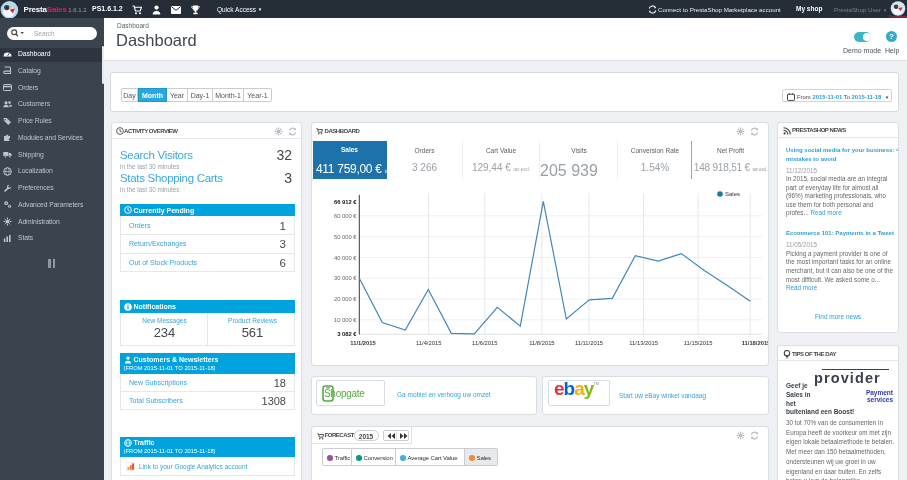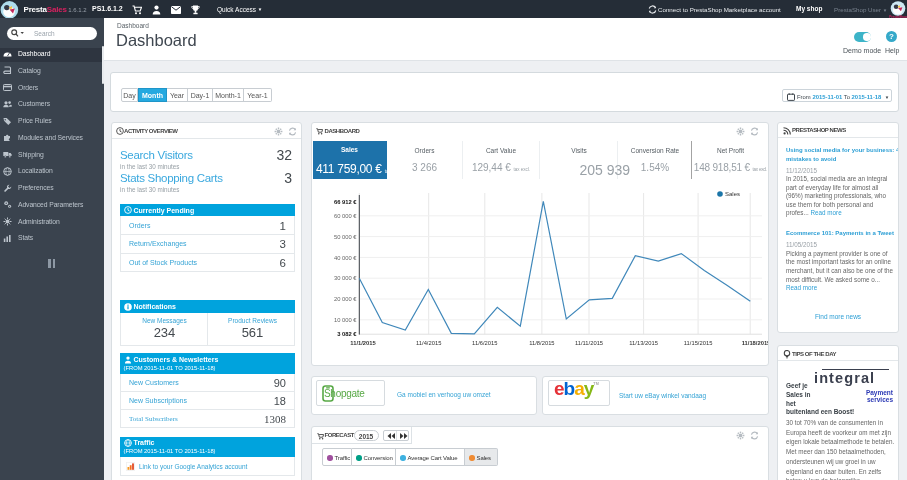--- a/index.html
+++ b/index.html
@@ -277,28 +277,24 @@
  <div class="banner" style="left:8px;top:230px;width:175px;height:20.5px;">
   <svg class="ab" style="left:4px;top:2.5px" width="8" height="8" viewBox="0 0 9 10">
         <circle cx="4.5" cy="2.6" r="2.1" fill="#fff"></circle>
         <path d="M0.7 9.5a3.8 3.5 0 0 1 7.6 0z" fill="#fff"></path>
       </svg>
   <span class="ab" style="left:13.5px;top:2.5px;">Customers &amp; Newsletters</span>
   <span class="ab" style="left:3.5px;top:11.5px;font-size:5.8px;font-weight:normal;white-space:nowrap;">(FROM 2015-11-01 TO 2015-11-18)</span>
  </div>
  <div class="ab" style="left:8px;top:250.5px;width:175px;">
   <div style="height:18.2px;border:1px solid #e4e8eb;border-top:none;position:relative;">
-        <span class="ab blu" style="left:8px;top:5.5px;font-size:7px;">New Customers</span>
-        <span class="ab num" style="right:8px;top:3.5px;font-size:11px;">90</span>
-      </div>
-  <div style="height:18.2px;border:1px solid #e4e8eb;border-top:none;position:relative;">
         <span class="ab blu" style="left:8px;top:5.5px;font-size:7px;">New Subscriptions</span>
         <span class="ab num" style="right:8px;top:3.5px;font-size:11px;">18</span>
       </div>
-  <div style="height:18.2px;border:1px solid #e4e8eb;border-top:none;position:relative;font-family:Liberation Serif, serif;">
+  <div style="height:18.2px;border:1px solid #e4e8eb;border-top:none;position:relative;">
         <span class="ab blu" style="left:8px;top:5.5px;font-size:7px;">Total Subscribers</span>
         <span class="ab num" style="right:8px;top:3.5px;font-size:11px;">1308</span>
       </div>
  </div>
  <div class="banner" style="left:8px;top:313.5px;width:175px;height:20.5px;">
   <svg class="ab" style="left:4px;top:2.5px" width="8" height="8" viewBox="0 0 9 9">
         <circle cx="4.5" cy="4.5" r="3.8" fill="none" stroke="#fff" stroke-width="1"></circle>
         <ellipse cx="4.5" cy="4.5" rx="1.7" ry="3.8" fill="none" stroke="#fff" stroke-width="0.7"></ellipse>
         <line x1="0.7" y1="4.5" x2="8.3" y2="4.5" stroke="#fff" stroke-width="0.7"></line>
       </svg>
@@ -350,21 +346,21 @@
  <div class="ab" style="left:74.5px;top:17.5px;width:76px;height:38px;border-right:1px solid #eceff1;">
    <div class="ab" style="left:0;top:6px;width:76px;text-align:center;font-size:6.5px;color:#545c62;">Orders</div>
    <div class="ab" style="left:0;top:21px;width:76px;text-align:center;font-size:10px;color:#9aa1a7;">3 266</div>
  </div>
  <div class="ab" style="left:150.5px;top:17.5px;width:77.5px;height:38px;border-right:1px solid #eceff1;">
    <div class="ab" style="left:0;top:6px;width:77px;text-align:center;font-size:6.5px;color:#545c62;">Cart Value</div>
    <div class="ab" style="left:0;top:21px;width:77px;text-align:center;font-size:10px;color:#9aa1a7;white-space:nowrap;">129,44 € <span style="font-size:4.5px;">tax excl.</span></div>
  </div>
  <div class="ab" style="left:228px;top:17.5px;width:78px;height:38px;border-right:1px solid #eceff1;">
    <div class="ab" style="left:0;top:6px;width:78px;text-align:center;font-size:6.5px;color:#545c62;">Visits</div>
-   <div class="ab" style="left:12px;top:21px;width:78px;text-align:right;font-size:14px;color:#9aa1a7;">205 939</div>
+   <div class="ab" style="left:0;top:21px;width:78px;text-align:left;font-size:16px;color:#9aa1a7;">205 939</div>
  </div>
  <div class="ab" style="left:306px;top:17.5px;width:74px;height:38px;border-right:1px solid #a3a3a3;">
    <div class="ab" style="left:0;top:6px;width:74px;text-align:center;font-size:6.5px;color:#545c62;">Conversion Rate</div>
    <div class="ab" style="left:0;top:21px;width:74px;text-align:center;font-size:10px;color:#9aa1a7;">1.54%</div>
  </div>
  <div class="ab" style="left:380px;top:17.5px;width:77px;height:38px;">
    <div class="ab" style="left:0;top:6px;width:77px;text-align:center;font-size:6.5px;color:#545c62;">Net Profit</div>
    <div class="ab" style="left:0;top:21px;width:77px;text-align:center;font-size:10px;color:#9aa1a7;white-space:nowrap;letter-spacing:-0.2px;">148 918,51 € <span style="font-size:4.5px;">tax excl.</span></div>
  </div>
  <svg class="ab" style="left:0;top:58px;" width="458" height="186" viewBox="0 0 458 186">
@@ -518,21 +514,21 @@
 <div class="panel" id="tips" style="left:777px;top:345px;width:122px;height:142px;overflow:hidden;">
  <div class="ab" style="left:0;top:0;width:120px;height:15px;border-bottom:1px solid #e3e7ea;">
   <svg class="ab" style="left:5px;top:3.5px" width="8" height="9" viewBox="0 0 8 9">
         <circle cx="4" cy="3.2" r="2.7" fill="none" stroke="#444" stroke-width="1.1"></circle>
         <rect x="2.9" y="6" width="2.2" height="1.2" fill="#444"></rect>
         <rect x="3.2" y="7.5" width="1.6" height="0.8" fill="#444"></rect>
       </svg>
   <span class="ab phead" style="left:14px;top:4.5px;">TIPS OF THE DAY</span>
  </div>
  <div class="ab" style="left:44px;top:22.5px;width:67px;height:1.7px;background:#3a3f4e;"></div>
- <div class="ab" style="left:36px;top:24px;font-size:14.5px;font-weight:bold;color:#3a3f4e;letter-spacing:1.1px;">integral</div>
+ <div class="ab" style="left:36px;top:24px;font-size:14.5px;font-weight:bold;color:#3a3f4e;letter-spacing:1.1px;">provider</div>
  <div class="ab" style="left:60px;top:42.5px;width:55px;text-align:right;font-size:6.5px;font-weight:bold;color:#2c3ab5;line-height:7.4px;">Payment<br>services</div>
  <div class="ab" style="left:8px;top:34.5px;width:30px;font-size:6.5px;font-weight:bold;color:#3b4248;line-height:9px;white-space:pre;">Geef je
 Sales in
 het</div>
  <div class="ab" style="left:8px;top:61.5px;width:110px;font-size:6.5px;font-weight:bold;color:#3b4248;">buitenland een Boost!</div>
  <div class="ab" style="left:8px;top:72px;width:112px;font-size:6.3px;color:#666;line-height:9.7px;white-space:pre;">30 tot 70% van de consumenten in
 Europa heeft de voorkeur om met zijn
 eigen lokale betaalmethode te betalen.
 Met meer dan 150 betaalmethoden,
 ondersteunen wij uw groei in uw

